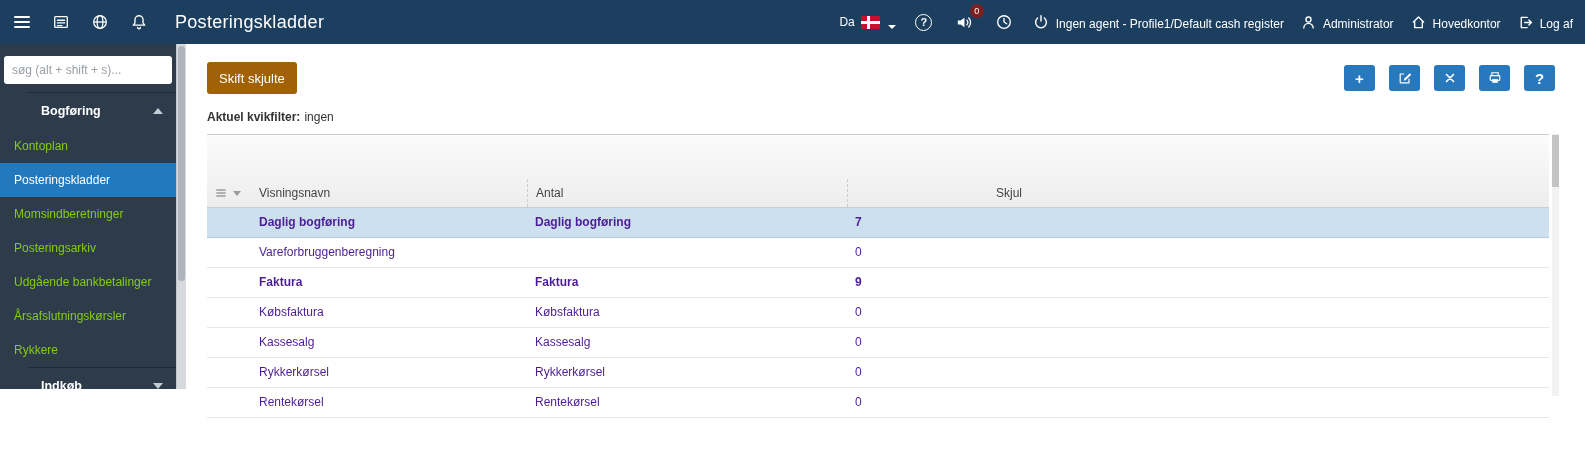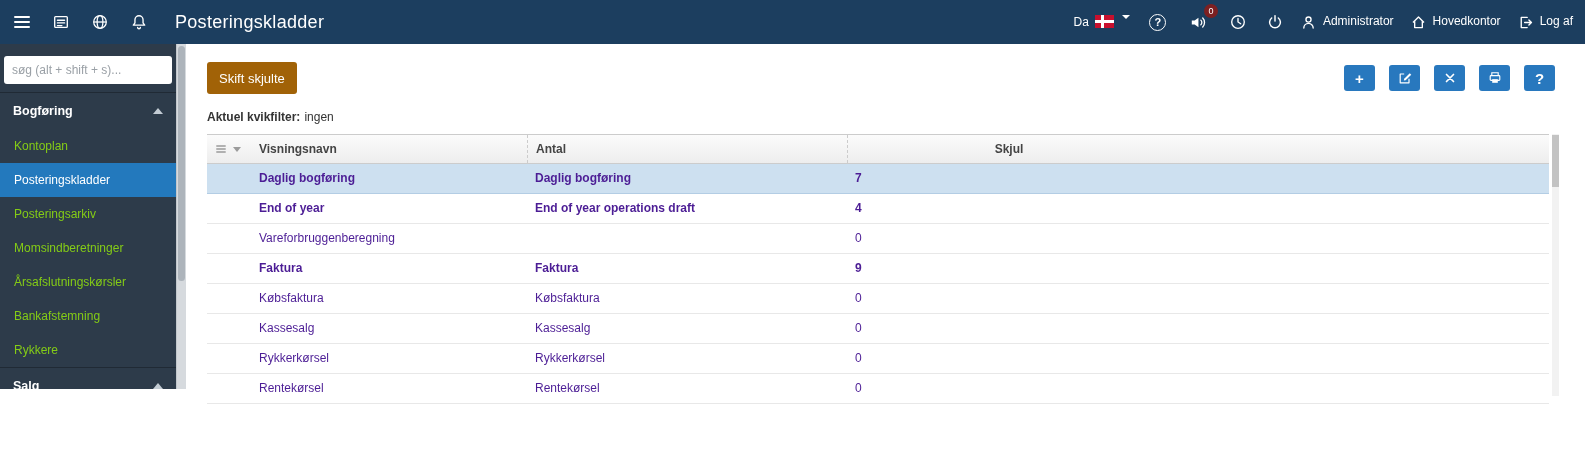--- a/index.html
+++ b/index.html
@@ -17,21 +17,21 @@
   }
   .tb-icons-left { display:flex; align-items:center; gap:15px; }
   .tb-icon {
     background:transparent; border:none; padding:0; width:24px; height:24px;
     display:flex; align-items:center; justify-content:center; color:#fff;
   }
   .tb-title {
     font-size:18px; font-weight:400; margin:0 0 0 24px; letter-spacing:.3px; color:#fff;
   }
   .tb-right { margin-left:auto; display:flex; align-items:center; gap:16px; font-size:12px; white-space:nowrap; }
-  .tb-item { display:flex; align-items:flex-start; gap:6px; cursor:pointer; }
+  .tb-item { display:flex; align-items:flex-end; gap:6px; cursor:pointer; }
   .caret-down { width:0; height:0; border-left:4px solid transparent; border-right:4px solid transparent; border-top:4px solid #fff; margin-left:2px; }
   .badge-holder { position:relative; }
   .badge {
     position:absolute; top:-6px; right:-8px; min-width:14px; height:14px; border-radius:8px;
     background:#7c2022; color:#fff; font-size:9px; line-height:14px; text-align:center; padding:0 3px;
   }
   .help-circle {
     width:17px; height:17px; border:1.5px solid #fff; border-radius:50%;
     font-size:11px; font-weight:bold; display:flex; align-items:center; justify-content:center; color:#fff;
   }
@@ -44,21 +44,21 @@
   .sidebar { width:176px; background:#2d3b4a; color:#e3e8ec; flex:0 0 176px; overflow:hidden; }
   .search-wrap { padding:12px 4px 8px 4px; }
   .search {
     width:100%; height:28px; border:none; border-radius:3px; padding:0 8px;
     font-size:12px; font-family:inherit; color:#333; outline:none;
   }
   .search::placeholder { color:#9aa0a6; }
   .section-header {
     display:flex; align-items:center; justify-content:space-between;
     padding:11px 13px; font-size:12.5px; font-weight:bold; color:#fff;
-    border-top:1px solid rgba(0,0,0,.28); cursor:pointer;
+    border-top:1px solid rgba(0,0,0,.28); cursor:pointer;margin-left:28px;
   }
   .chev-up { width:0; height:0; border-left:5px solid transparent; border-right:5px solid transparent; border-bottom:6px solid #c3ccd4; }
   .chev-down { width:0; height:0; border-left:5px solid transparent; border-right:5px solid transparent; border-top:6px solid #c3ccd4; }
   .side-item {
     padding:10px 14px; font-size:12px; cursor:pointer; color:#84cc16;
   }
   .side-item.selected { background:#2379bd; color:#fff; }
 
   .sidebar-scrollbar { width:10px; flex:0 0 10px; background:#d6dade; border-left:1px solid #c2c7cc; position:relative; }
   .sidebar-scrollbar .thumb { position:absolute; left:1px; top:2px; width:7px; height:235px; background:#adb4bb; border-radius:4px; }
@@ -82,22 +82,22 @@
   .table-wrap { margin:0 36px 0 21px; position:relative; }
   .trow {
     display:grid;
     grid-template-columns:44px 276px 320px 323px 327px 1fr;
   }
   .thead {
     background:linear-gradient(#fbfbfb,#ededed);
     border-top:1px solid #ccc; border-bottom:1px solid #ccc;
   }
   .thead .tc {
-    padding:7px 8px; font-size:12px; font-weight:bold; color:#444; line-height:14px;
-    display:flex; align-items:center; gap:6px;
+    padding:7px 8px; font-size:12px; font-weight:normal; color:#444; line-height:14px;
+    display:flex; align-items:center; gap:6px;margin-top:44px;
   }
   .thead .tc:nth-child(n+3) { border-left:1px dashed #ccc; }
   .thead .tc.center { justify-content:center; }
   .tbody .trow { border-bottom:1px solid #e8e8e8; }
   .tbody .tc { padding:8px 8px; font-size:12px; color:#4c1d95; line-height:13px; }
   .trow.bold .tc { font-weight:bold; }
   .trow.selected { background:#cde0f0; border-bottom:1px solid #b3cde4; }
   .sort-tri { width:0; height:0; border-left:4px solid transparent; border-right:4px solid transparent; border-top:5px solid #9b9b9b; }
   .table-scrollbar { position:absolute; right:-10px; top:0; width:7px; height:262px; background:#f2f2f2; }
   .table-scrollbar .thumb { width:7px; height:52px; background:#c3c3c3; margin-top:1px; }
@@ -168,20 +168,21 @@
         </svg>
     </button>
 
     <div class="tb-item">
       <span>
         <svg class="svgi" width="18" height="18" viewBox="0 0 20 20" fill="none" stroke="#fff" stroke-width="1.6" stroke-linecap="round">
             <path d="M10 3v6"></path>
             <path d="M6.3 5.6a6 6 0 1 0 7.4 0"></path>
           </svg>
       </span>
+      <span>Ingen agent - Profile1/Default cash register</span>
     </div>
 
     <div class="tb-item">
       <span>
         <svg class="svgi" width="17" height="17" viewBox="0 0 20 20" fill="none" stroke="#fff" stroke-width="1.6" stroke-linecap="round">
             <circle cx="10" cy="6.5" r="3"></circle>
             <path d="M4.5 16.5a5.5 5.5 0 0 1 11 0"></path>
           </svg>
       </span>
       <span>Administrator</span>
@@ -215,27 +216,31 @@
       <input class="search" type="text" placeholder="søg (alt + shift + s)..." style="">
     </div>
 
     <div class="section-header">
       <span>Bogføring</span>
       <span class="chev-up"></span>
     </div>
     <nav>
       <div class="side-item">Kontoplan</div>
       <div class="side-item selected">Posteringskladder</div>
+      <div class="side-item">Momsindberetninger</div>
       <div class="side-item">Posteringsarkiv</div>
-      <div class="side-item">Momsindberetninger</div>
+      <div class="side-item">Udgående bankbetalinger</div>
       <div class="side-item">Årsafslutningskørsler</div>
-      <div class="side-item">Bankafstemning</div>
       <div class="side-item">Rykkere</div>
     </nav>
 
+    <div class="section-header">
+      <span>Indkøb</span>
+      <span class="chev-down"></span>
+    </div>
 
     <div class="section-header">
       <span>Salg</span>
       <span class="chev-up"></span>
     </div>
   </aside>
 
   <div class="sidebar-scrollbar">
     <div class="thumb"></div>
   </div>
@@ -289,28 +294,20 @@
 
       <div class="tbody">
         <div class="trow selected bold">
           <div class="tc"></div>
           <div class="tc">Daglig bogføring</div>
           <div class="tc">Daglig bogføring</div>
           <div class="tc">7</div>
           <div class="tc"></div>
           <div class="tc"></div>
         </div>
-        <div class="trow bold">
-          <div class="tc"></div>
-          <div class="tc">End of year</div>
-          <div class="tc">End of year operations draft</div>
-          <div class="tc">4</div>
-          <div class="tc"></div>
-          <div class="tc"></div>
-        </div>
         <div class="trow">
           <div class="tc"></div>
           <div class="tc">Vareforbruggenberegning</div>
           <div class="tc"></div>
           <div class="tc">0</div>
           <div class="tc"></div>
           <div class="tc"></div>
         </div>
         <div class="trow bold">
           <div class="tc"></div>

